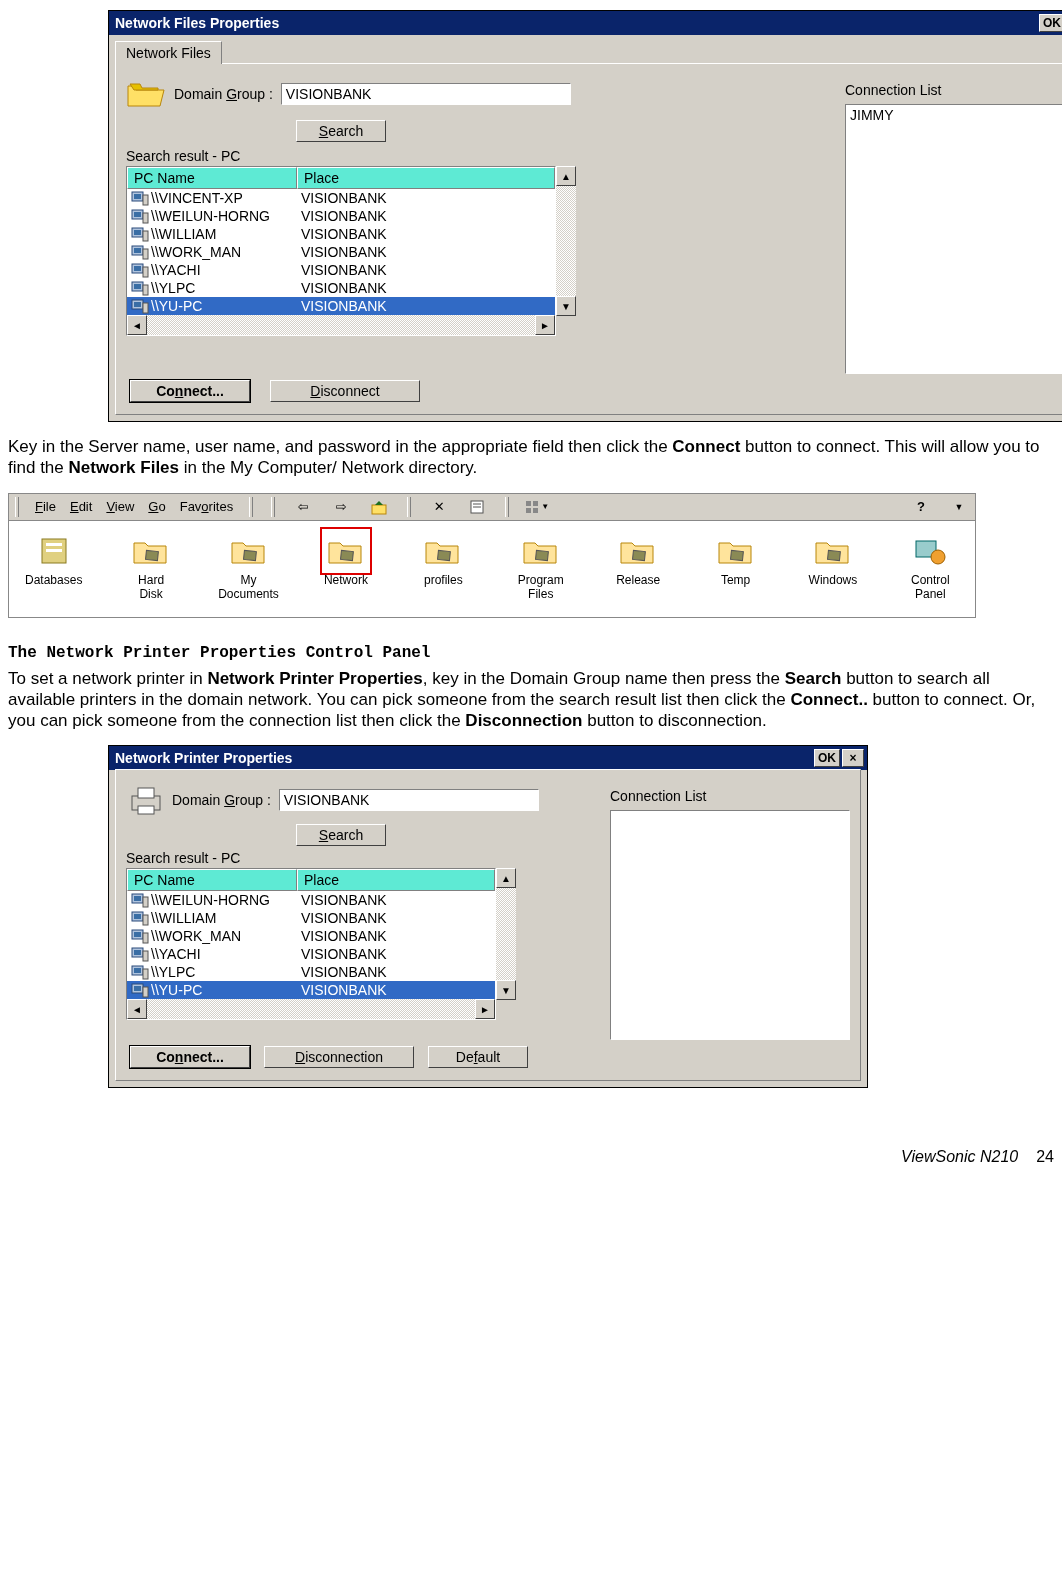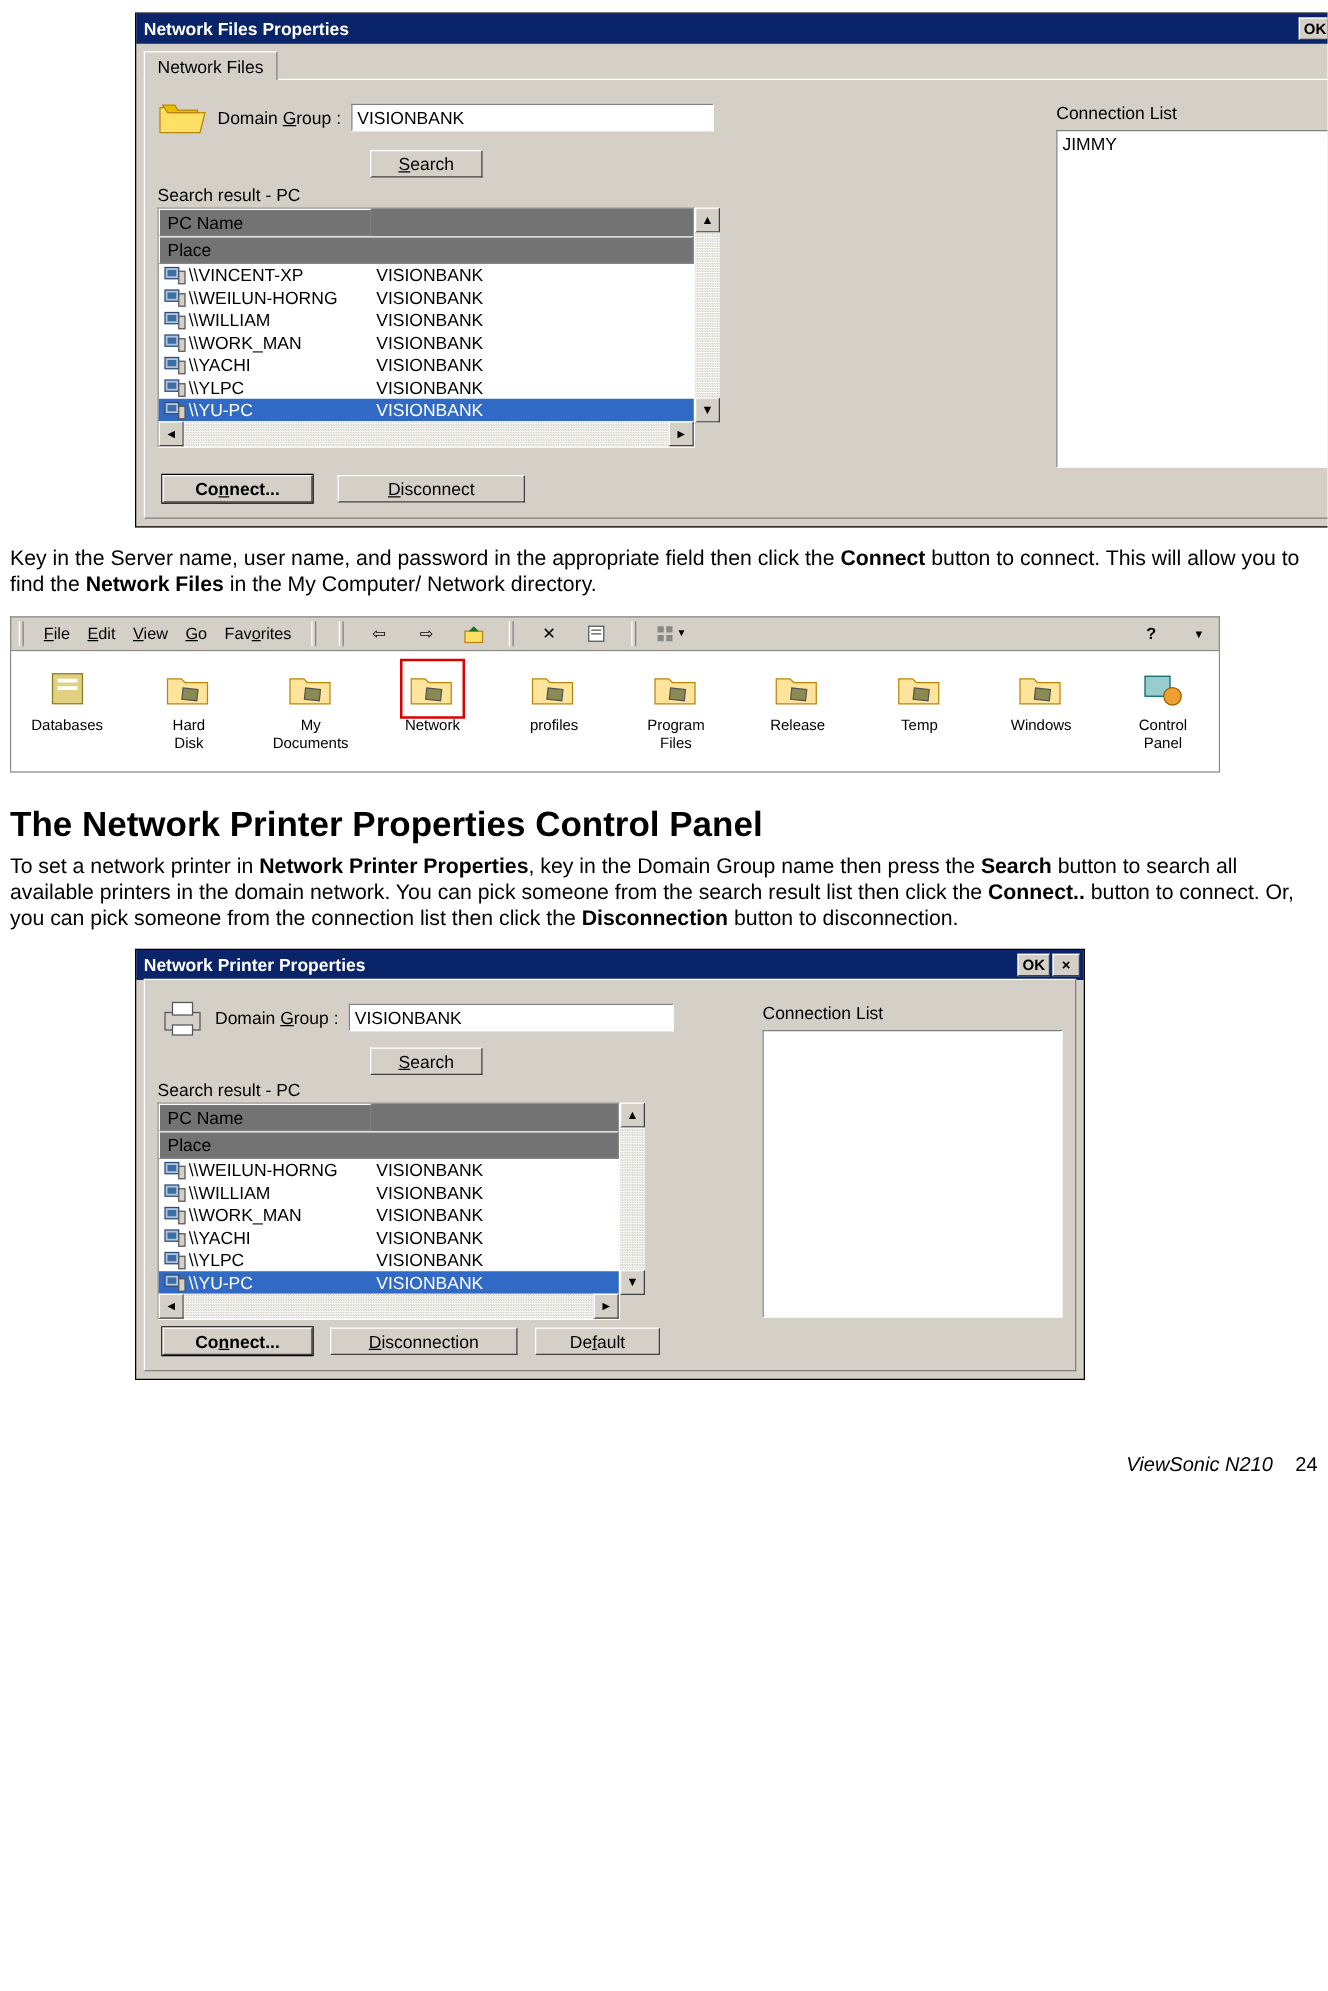--- a/index.html
+++ b/index.html
@@ -104,22 +104,21 @@
   .btn-border { box-shadow: 0 0 0 1px #000; }
   .listbox {
     background: #fff;
     border-top: 1.5px solid #808080;
     border-left: 1.5px solid #808080;
     border-right: 1.5px solid #fff;
     border-bottom: 1.5px solid #fff;
   }
   .list-header {
     display: flex;
-    background: #737373;
-    flex-direction: column;
+    background: #5eead4;
   }
   .list-header-cell {
     border-top: 1px solid #fff;
     border-left: 1px solid #fff;
     border-right: 1px solid #808080;
     border-bottom: 1px solid #808080;
     padding: 2px 6px;
     font-size: 14px;
   }
   .list-row {
@@ -169,21 +168,21 @@
     background: #fff;
     border-top: 1.5px solid #808080;
     border-left: 1.5px solid #808080;
     border-right: 1.5px solid #fff;
     border-bottom: 1.5px solid #fff;
     padding: 2px 4px;
     font-size: 14px;
   }
   
   .para { margin: 14px 0; line-height: 1.25; }
-  .h2 { font-weight: bold; font-size: 28px; margin: 26px 0 6px 0; }
+  .h2 { font-weight: bold; font-size: 16px; margin: 26px 0 6px 0; font-family: Liberation Mono, monospace; }
   
   .explorer {
     border: 1px solid #888;
     background: #d4d0c8;
     font-family: Tahoma, sans-serif;
     font-size: 13px;
   }
   .menubar {
     display: flex;
     align-items: center;

